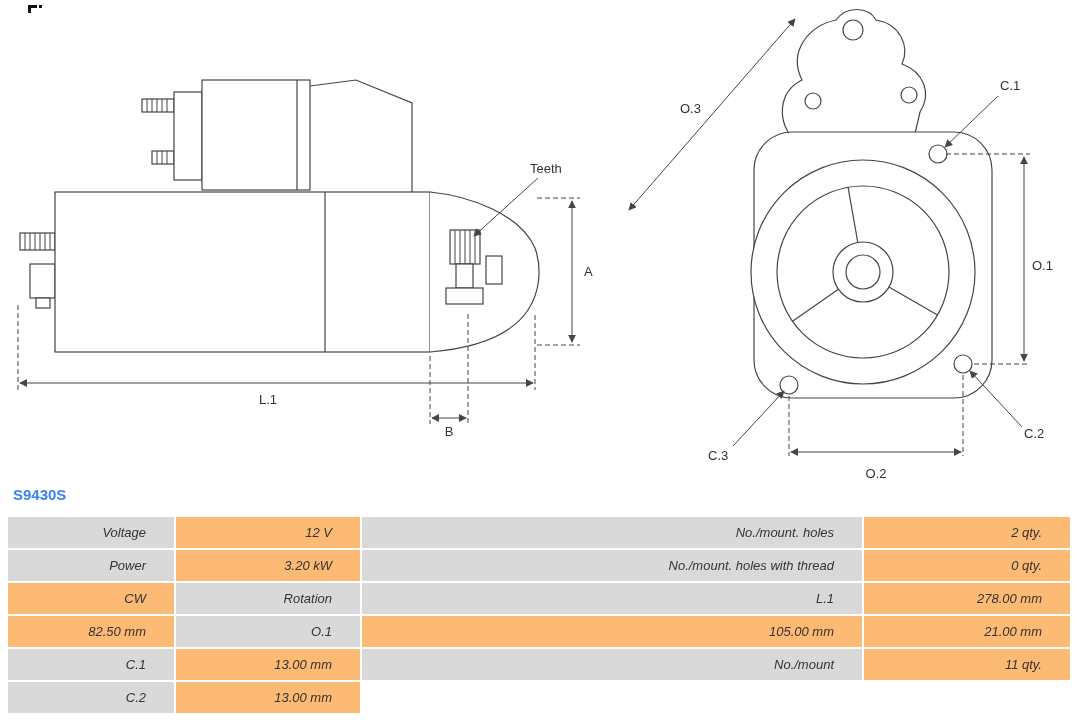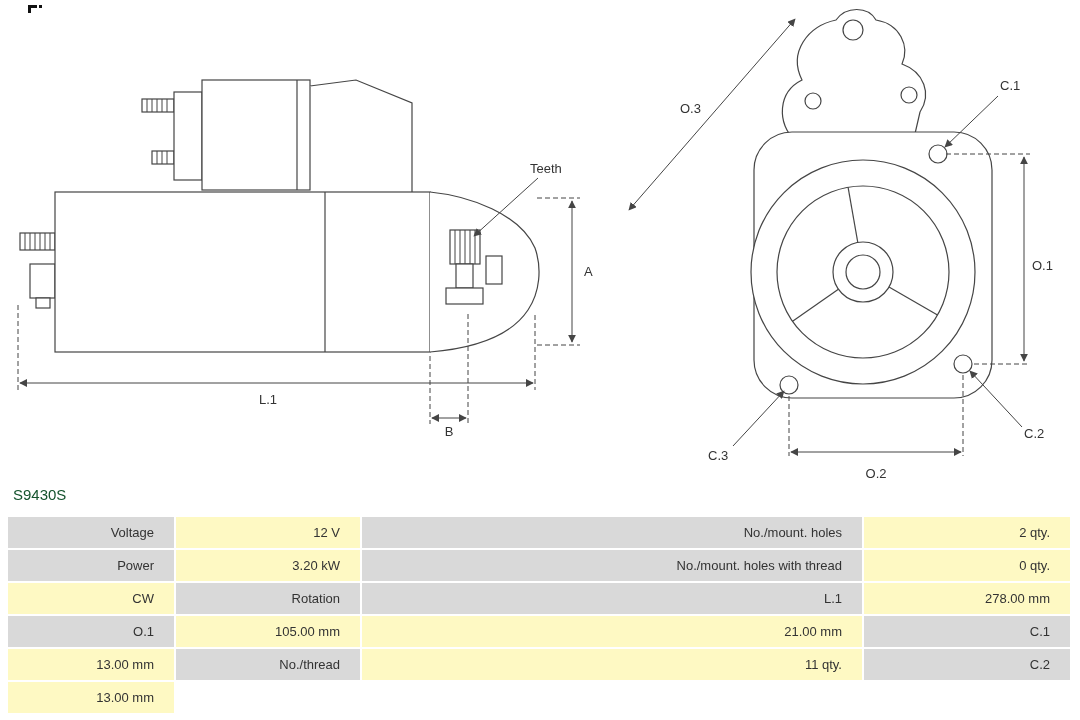--- a/index.html
+++ b/index.html
@@ -4,32 +4,32 @@
 <style>
   html,body{margin:0;padding:0;background:#fff;}
   body{width:1080px;height:720px;font-family:"Liberation Sans",sans-serif;position:relative;overflow:hidden;}
   .page{position:absolute;inset:0;}
   .print-mark{position:absolute;left:28px;top:5px;width:14px;height:9px;}
   .print-mark .m1{position:absolute;left:0;top:0;width:9px;height:3px;background:#111;}
   .print-mark .m2{position:absolute;left:0;top:0;width:3px;height:8px;background:#111;}
   .print-mark .m3{position:absolute;left:11px;top:0;width:3px;height:3px;background:#111;}
   svg.drawing{position:absolute;left:0;top:0;}
   .dim{font:13px "Liberation Sans",sans-serif;fill:#333;}
-  .part-number{position:absolute;left:13px;top:486px;font-size:15px;font-weight:normal;color:#14532d;}
+  .part-number{position:absolute;left:13px;top:486px;font-size:15px;font-weight:bold;color:#3b82f6;}
   .spec-grid{
     position:absolute;left:8px;top:517px;
     display:grid;
     grid-template-columns:166px 184px 500px 206px;
     grid-auto-rows:31px;
     gap:2px;
     font-size:13px;color:#333;
   }
-  .cell{display:flex;align-items:center;justify-content:flex-end;padding-right:20px;}
+  .cell{display:flex;align-items:center;justify-content:flex-end;padding-right:28px;font-style:italic;}
   .cell.label{background:#d9d9d9;}
-  .cell.value{background:#fef9c3;text-align:right;}
+  .cell.value{background:#fdba74;text-align:right;}
 </style>
 </head>
 <body>
 
 <div class="page">
 
   <div class="print-mark">
     <span class="m1"></span>
       <span class="m2"></span>
       <span class="m3"></span>
@@ -126,24 +126,25 @@
       <div class="cell label">No./mount. holes</div>
       <div class="cell value">2 qty.</div>
       <div class="cell label">Power</div>
       <div class="cell value">3.20 kW</div>
       <div class="cell label">No./mount. holes with thread</div>
       <div class="cell value">0 qty.</div>
       <div class="cell value">CW</div>
       <div class="cell label">Rotation</div>
       <div class="cell label">L.1</div>
       <div class="cell value">278.00 mm</div>
+      <div class="cell value">82.50 mm</div>
       <div class="cell label">O.1</div>
       <div class="cell value">105.00 mm</div>
       <div class="cell value">21.00 mm</div>
       <div class="cell label">C.1</div>
       <div class="cell value">13.00 mm</div>
-      <div class="cell label">No./thread</div>
+      <div class="cell label">No./mount</div>
       <div class="cell value">11 qty.</div>
       <div class="cell label">C.2</div>
       <div class="cell value">13.00 mm</div>
     </div>
 
 </div>
 
 </body></html>

